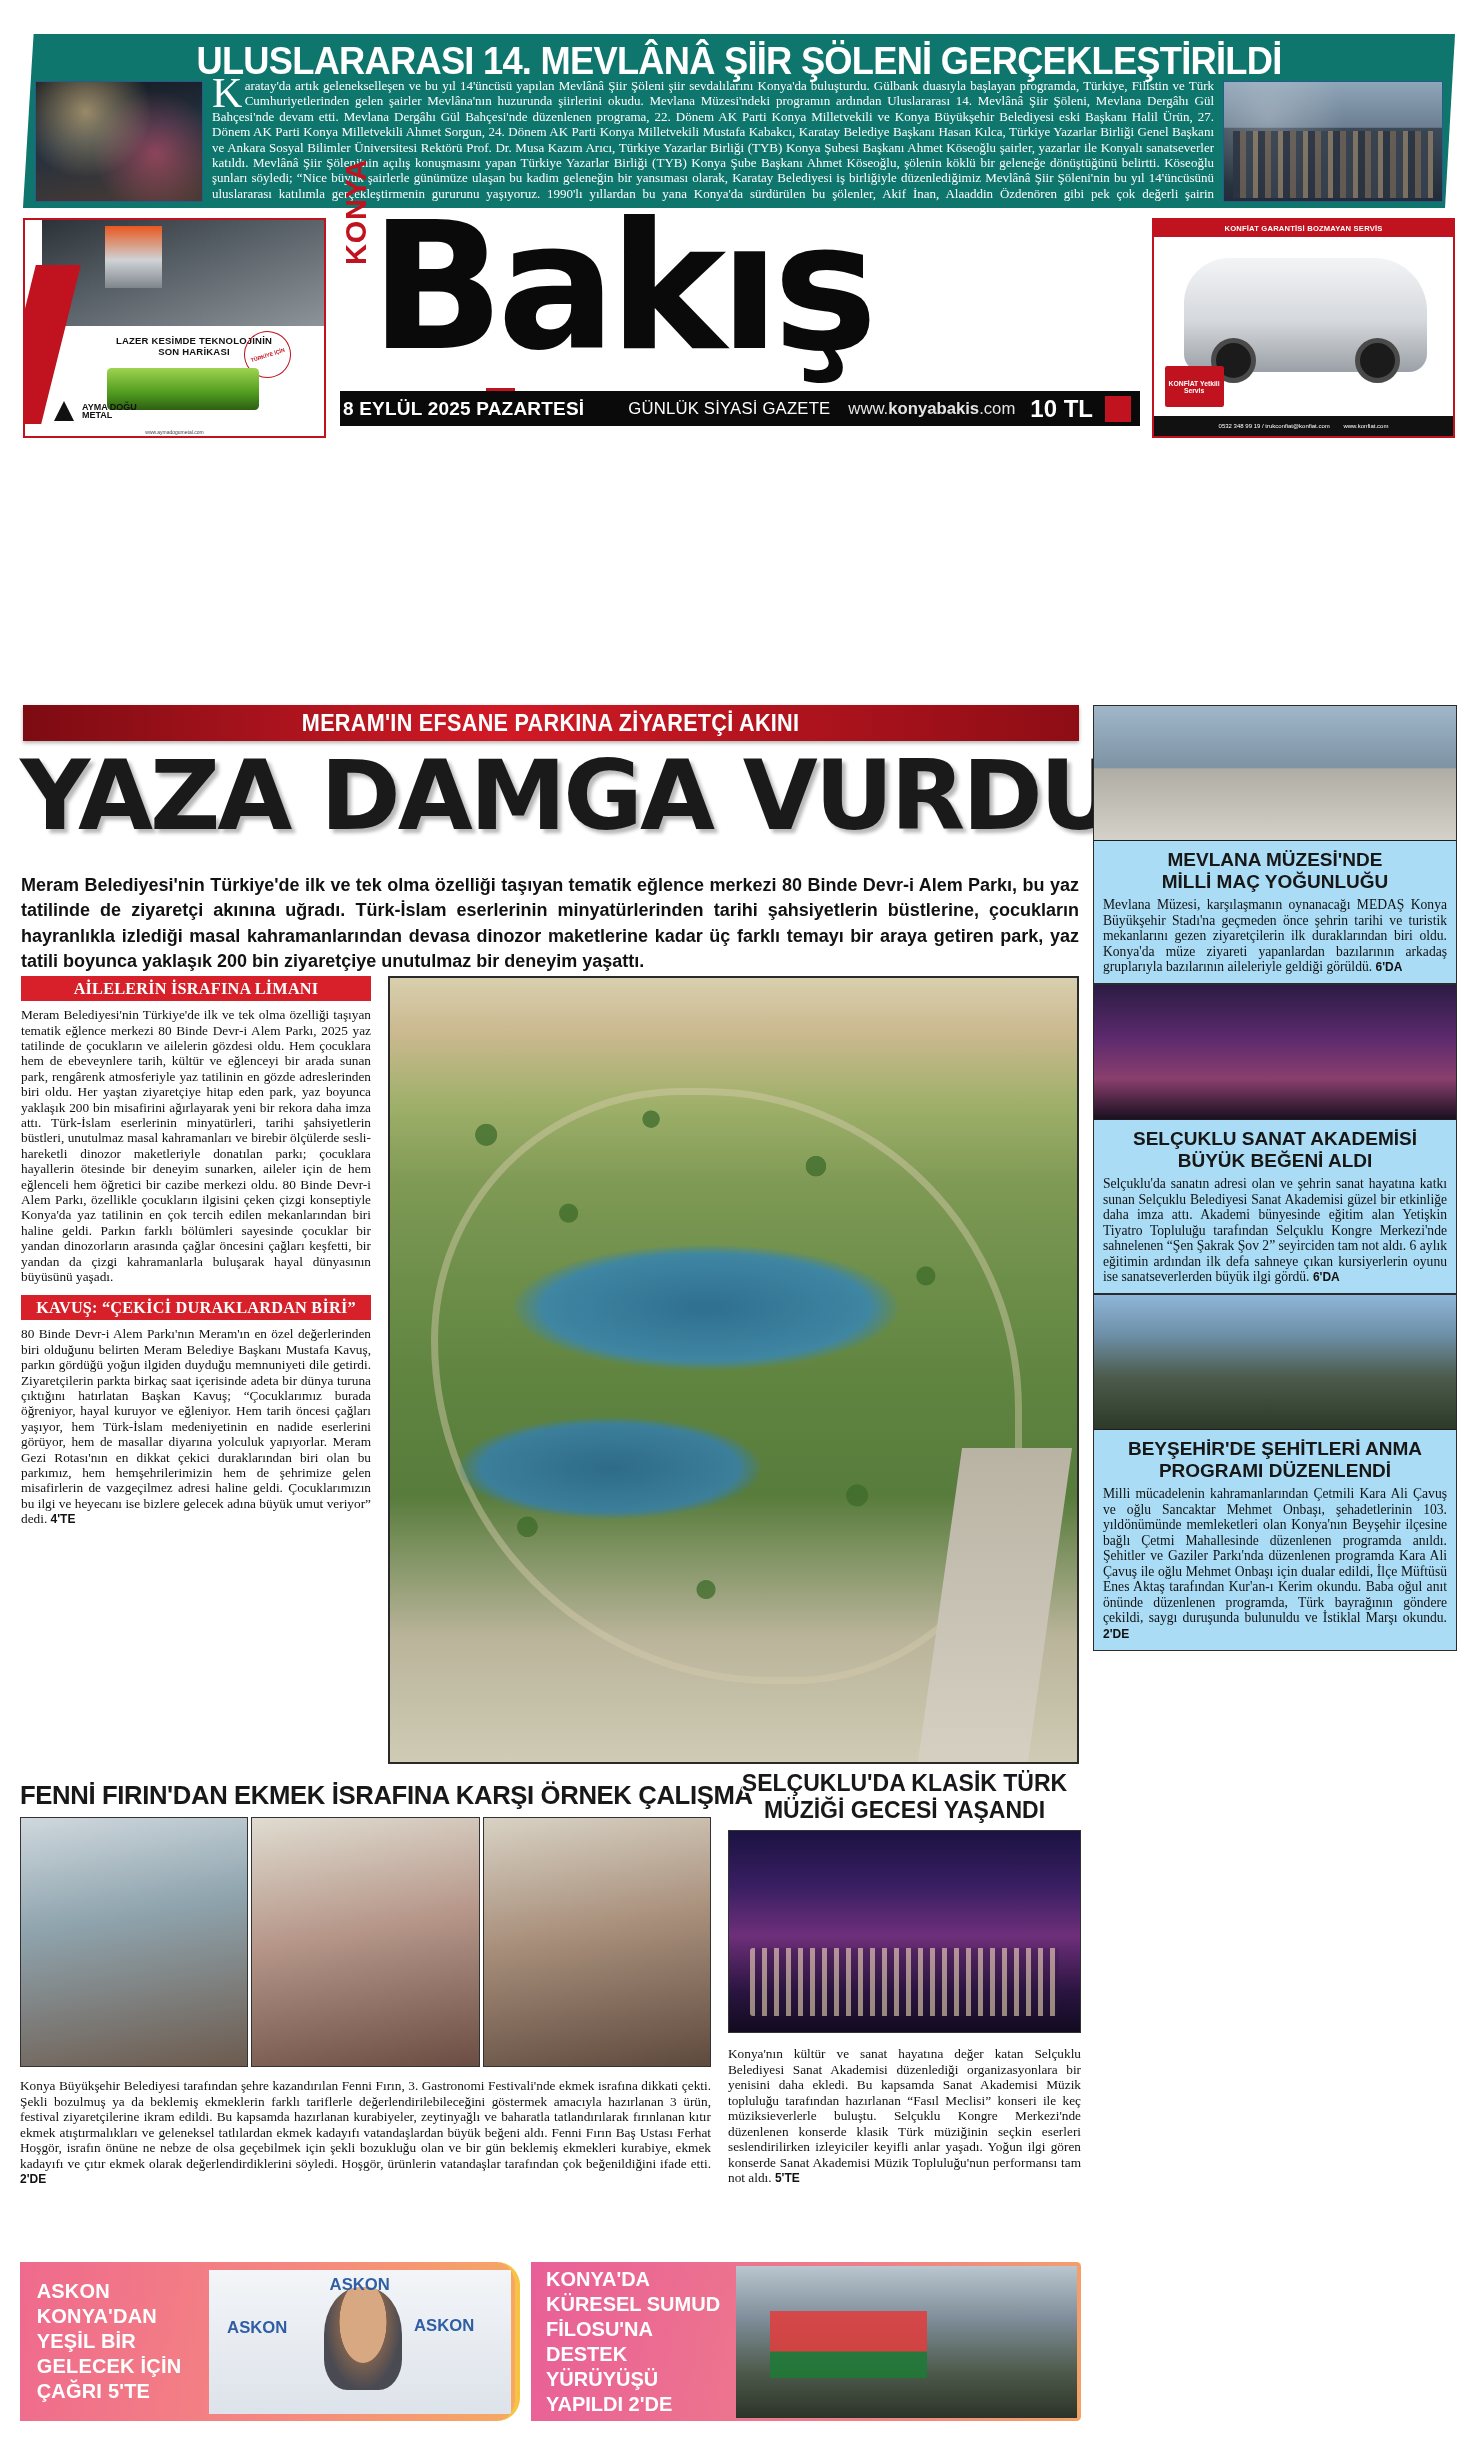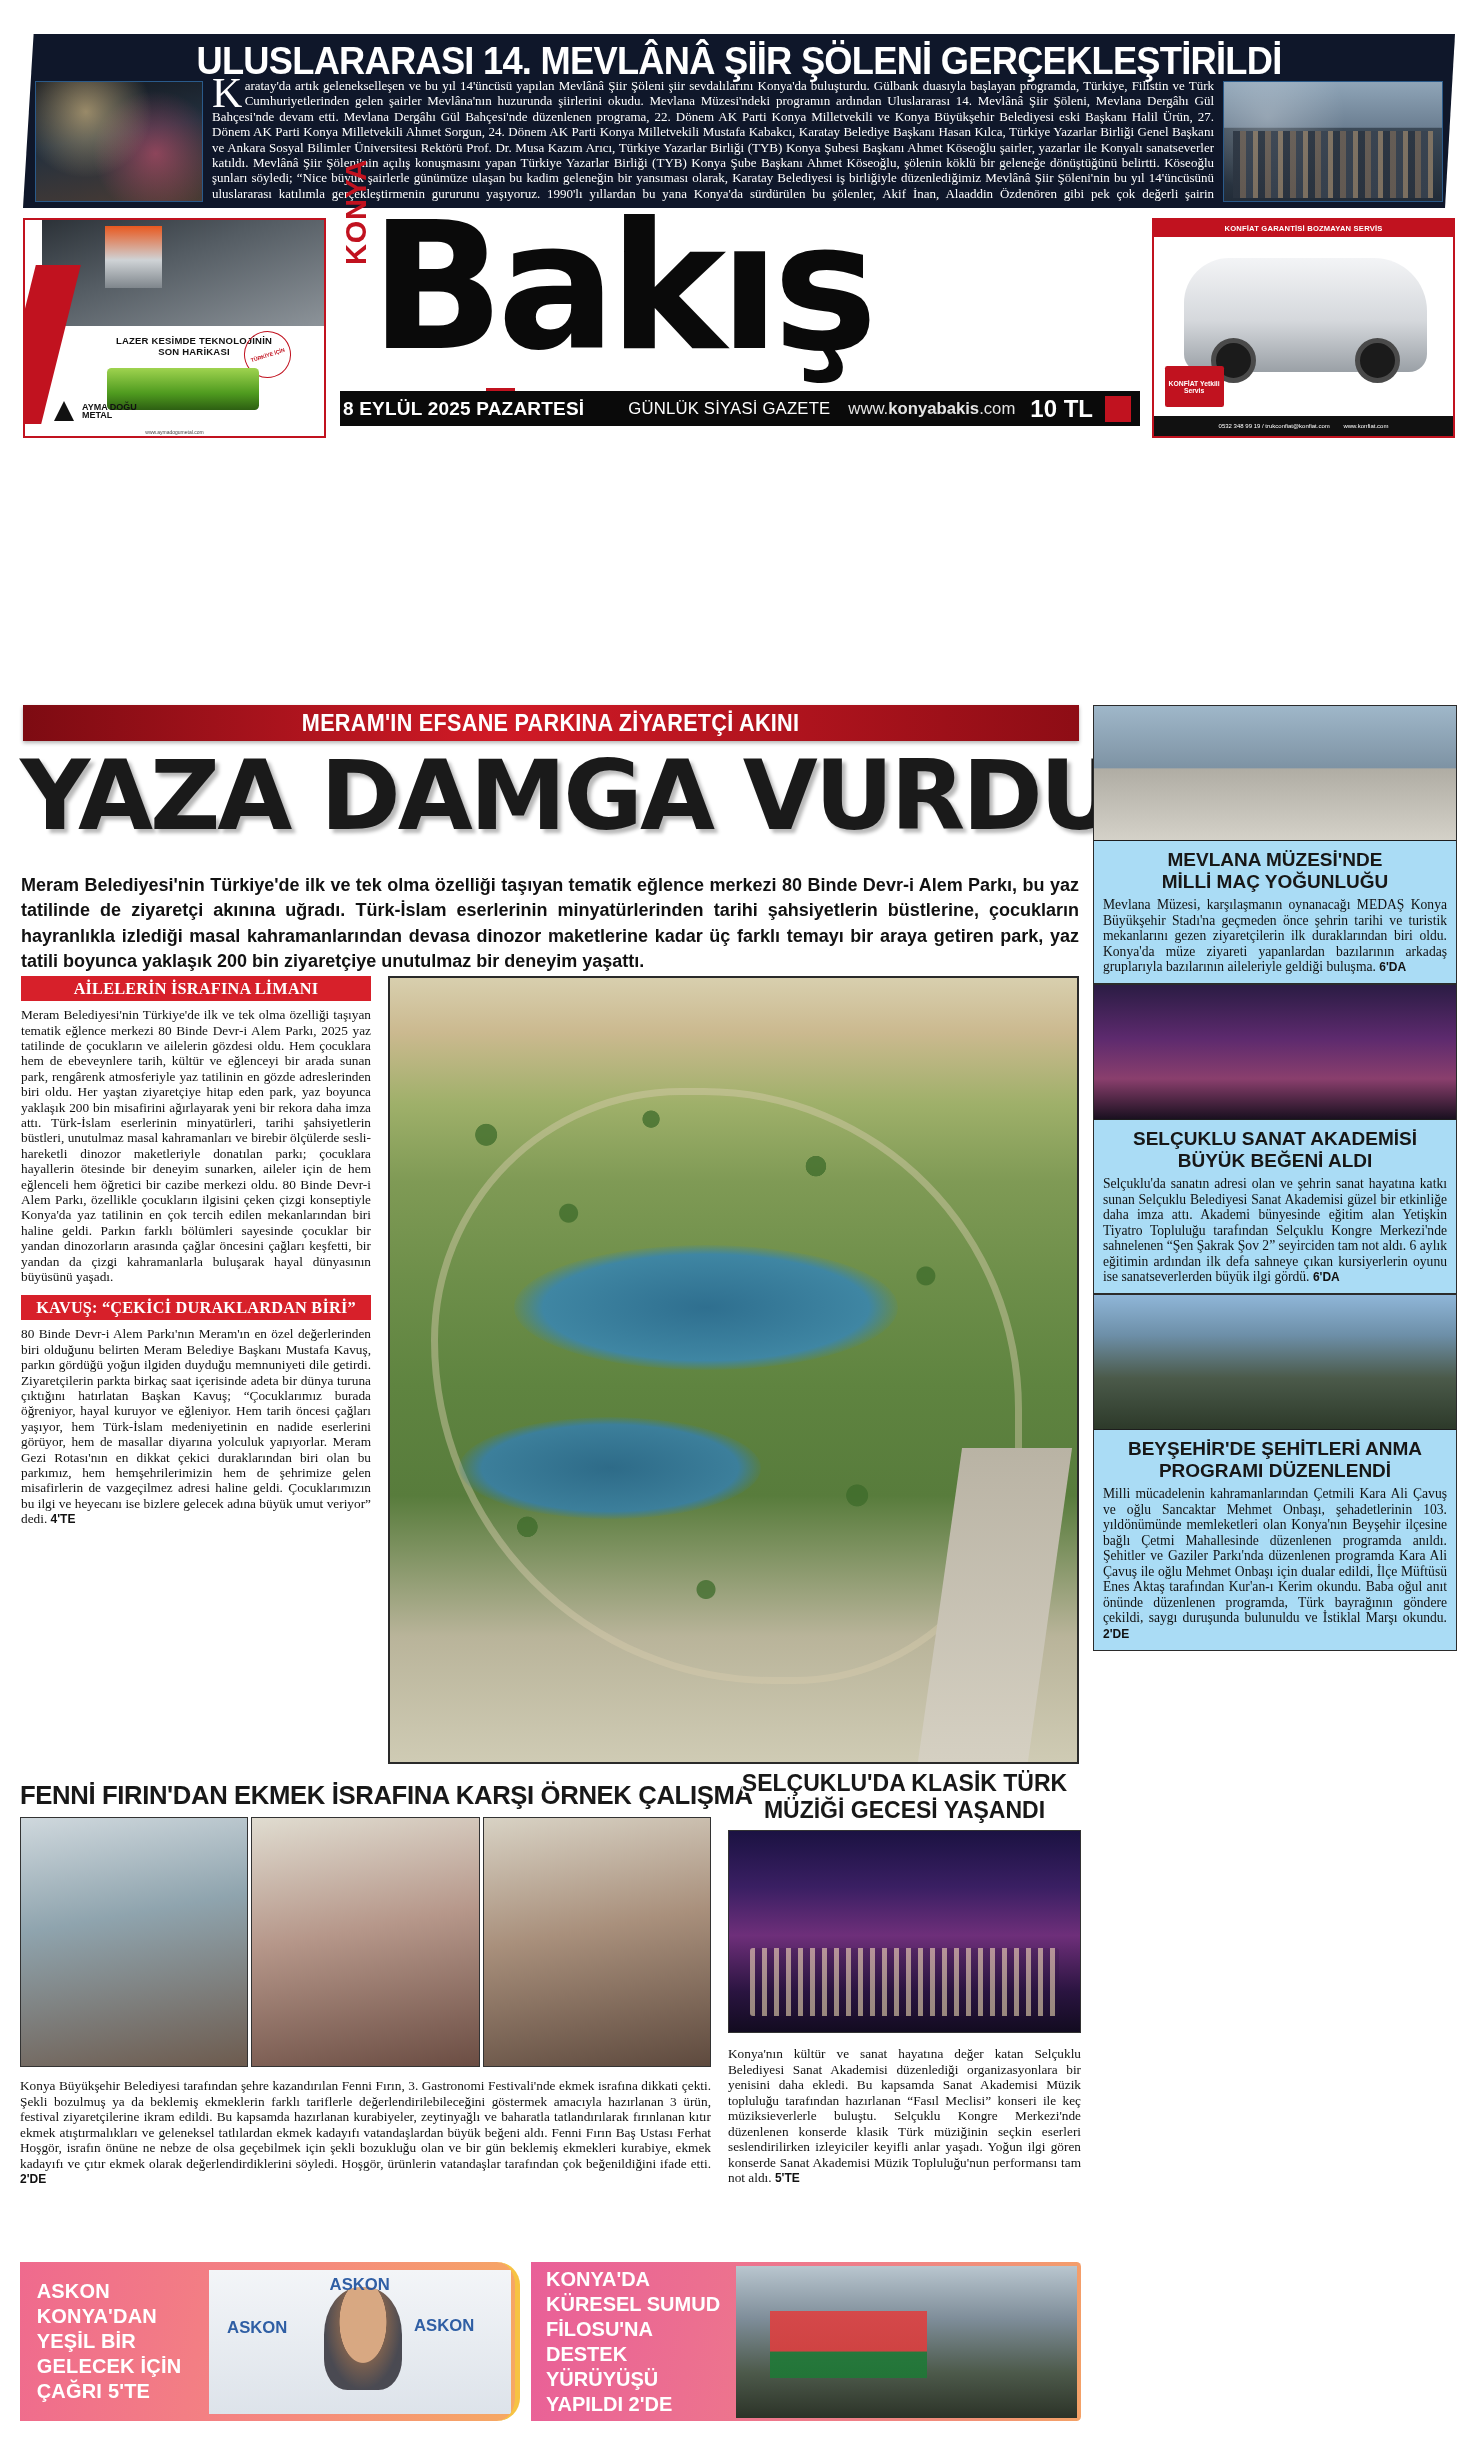--- a/index.html
+++ b/index.html
@@ -7,21 +7,21 @@
     width: 1477px; height: 2462px;
     background: #ffffff;
     font-family: "Liberation Sans", sans-serif;
     overflow: hidden;
   }
   .page { position: relative; width: 1477px; height: 2462px; background:#fff; }
 
   
   .topstrip {
     position: absolute; left: 23px; top: 34px; width: 1432px; height: 174px;
-    background: #0f172a;
+    background: #0f766e;
     clip-path: polygon(10.6px 0, 1432px 0, 1422px 174px, 0 174px);
     box-shadow: 0 2.3px 5.3px rgba(0,0,0,.35);
   }
   .topstrip-title {
     position:absolute; left:0; top: 4.5px; width: 1432px;
     text-align:center;
     font-family:"Liberation Sans", sans-serif;
     font-weight:700; font-style:normal;
     font-size: 39px; letter-spacing:-0.8px;
     color:#ffffff; text-transform:uppercase;
@@ -450,21 +450,21 @@
     <div class="lake2"></div>
     <div class="trees"></div>
     <div class="road"></div>
   </div>
 
   <div class="sidebar">
 
     <div class="sb-card">
       <div class="sb-photo ph-stadium"></div>
       <div class="sb-title">MEVLANA MÜZESİ'NDE<br>MİLLİ MAÇ YOĞUNLUĞU</div>
-      <div class="sb-text"><span>Mevlana Müzesi, karşılaşmanın oynanacağı MEDAŞ Konya Büyükşehir Stadı'na geçmeden önce şehrin tarihi ve turistik mekanlarını gezen ziyaretçilerin ilk duraklarından biri oldu. Konya'da müze ziyareti yapanlardan bazılarının arkadaş gruplarıyla bazılarının aileleriyle geldiği buluşma.</span> <b>6'DA</b></div>
+      <div class="sb-text"><span>Mevlana Müzesi, karşılaşmanın oynanacağı MEDAŞ Konya Büyükşehir Stadı'na geçmeden önce şehrin tarihi ve turistik mekanlarını gezen ziyaretçilerin ilk duraklarından biri oldu. Konya'da müze ziyareti yapanlardan bazılarının arkadaş gruplarıyla bazılarının aileleriyle geldiği görüldü.</span> <b>6'DA</b></div>
     </div>
 
     <div class="sb-card">
       <div class="sb-photo ph-theatre"></div>
       <div class="sb-title">SELÇUKLU SANAT AKADEMİSİ<br>BÜYÜK BEĞENİ ALDI</div>
       <div class="sb-text"><span>Selçuklu'da sanatın adresi olan ve şehrin sanat hayatına katkı sunan Selçuklu Belediyesi Sanat Akademisi güzel bir etkinliğe daha imza attı. Akademi bünyesinde eğitim alan Yetişkin Tiyatro Topluluğu tarafından Selçuklu Kongre Merkezi'nde sahnelenen “Şen Şakrak Şov 2” seyirciden tam not aldı.  6 aylık eğitimin ardından ilk defa sahneye çıkan kursiyerlerin oyunu ise sanatseverlerden büyük ilgi gördü.</span> <b>6'DA</b></div>
     </div>
 
     <div class="sb-card">
       <div class="sb-photo ph-parade"></div>

